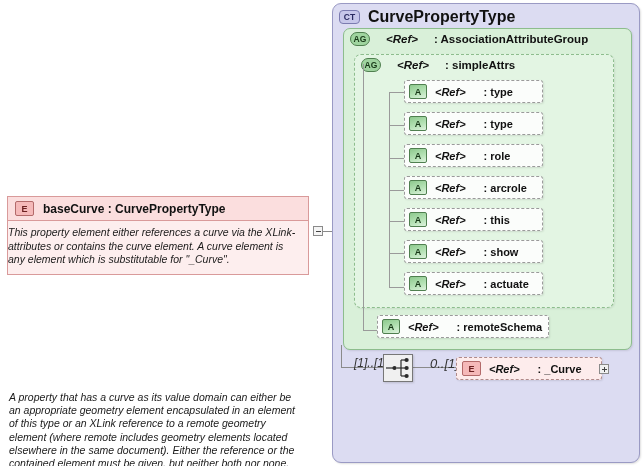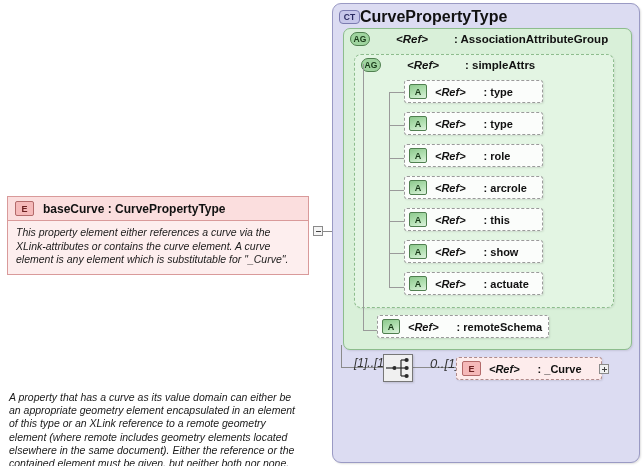--- a/index.html
+++ b/index.html
@@ -48,21 +48,21 @@
     color: #6b2020;
     border-radius: 2px;
   }
   .elem-title {
     font-size: 12px;
     font-weight: bold;
     color: #111;
     white-space: nowrap;
   }
   #left-element .elem-doc {
-    padding: 5px 8px 7px 8px;
+    padding: 5px 8px 7px 0;
     font-style: italic;
     font-size: 10.5px;
     line-height: 13.5px;
     color: #1a1a1a;
     background: #fdeeee;
   }
 
   
   #connector-line {
     position: absolute;
@@ -93,20 +93,21 @@
     width: 308px; height: 460px;
     background: #dcdcf2;
     border: 1px solid #9a9ac4;
     border-radius: 9px;
     box-sizing: border-box;
     box-shadow: 1px 1px 2px rgba(0,0,0,0.13);
   }
   #ct-header {
     display: flex;
     align-items: center;
+    gap: 8px;
     padding: 4px 0 3px 6px;
   }
   .badge-ct {
     width: 21px; height: 14px;
     background: #c7c7ea;
     border: 1px solid #7b7bb0;
     color: #2a2a60;
     border-radius: 4px;
     font-size: 8.5px;
   }
@@ -123,21 +124,21 @@
     width: 289px; height: 322px;
     background: #d9f0d9;
     border: 1px solid #8dbd8d;
     border-radius: 7px;
     box-sizing: border-box;
     box-shadow: 1px 1px 2px rgba(0,0,0,0.10);
   }
   .ag-header {
     display: flex;
     align-items: center;
-    gap: 26px;
+    gap: 16px;
     padding: 3px 0 2px 6px;
   }
   .badge-ag {
     width: 20px; height: 14px;
     background: #9fd49f;
     border: 1px solid #4f7f4f;
     color: #173717;
     border-radius: 7px;
     font-size: 8.5px;
   }

